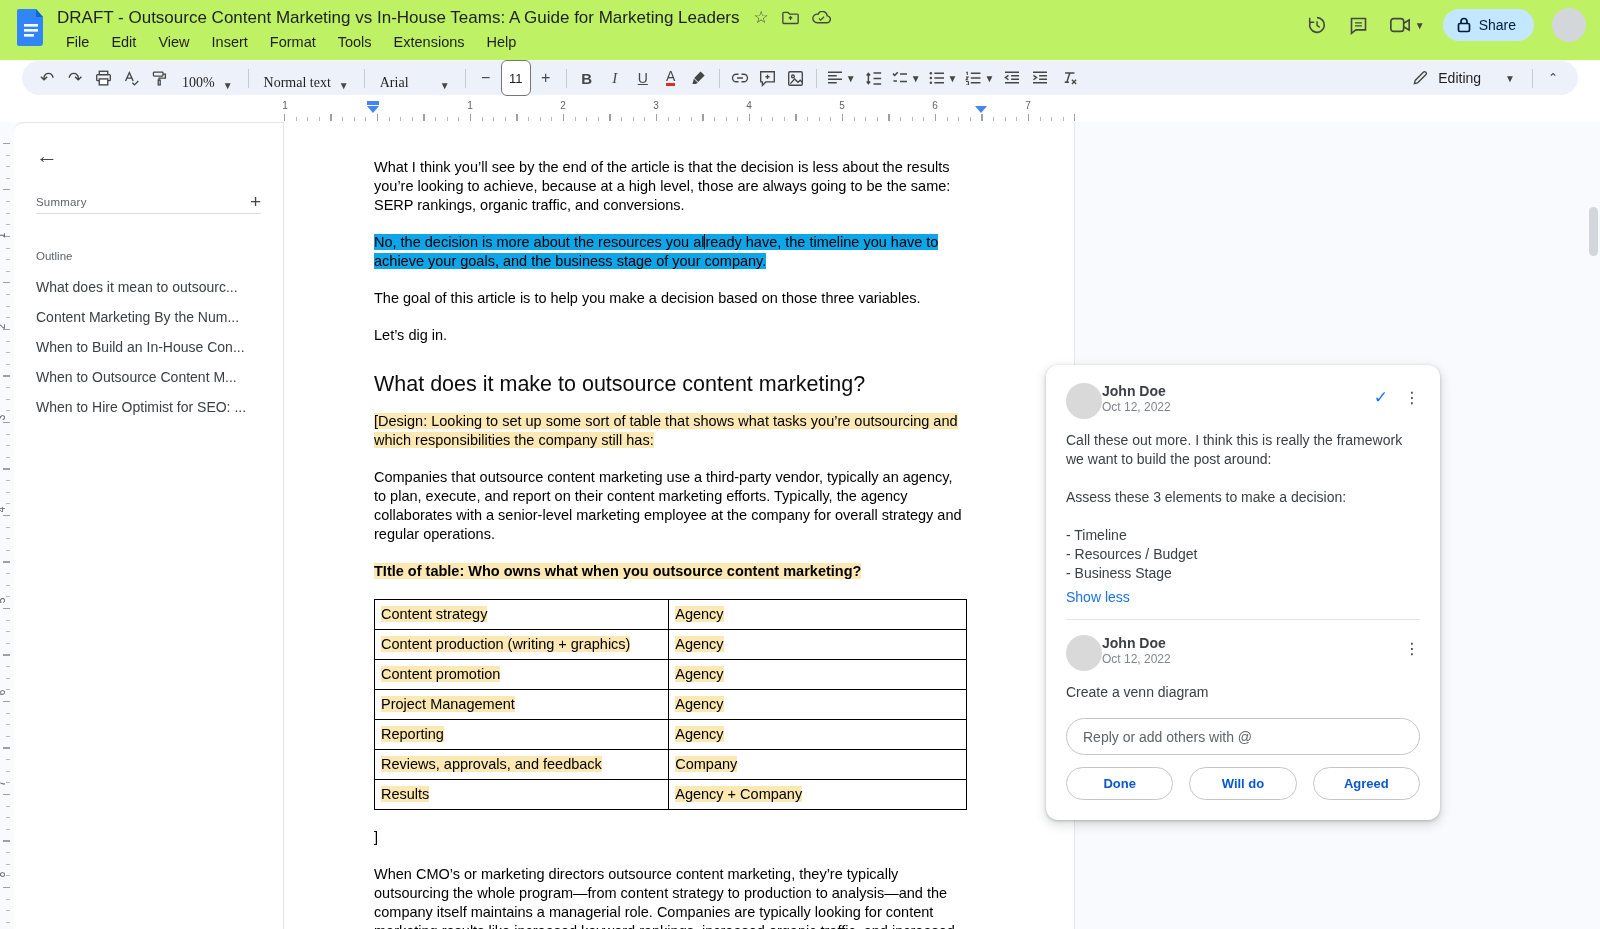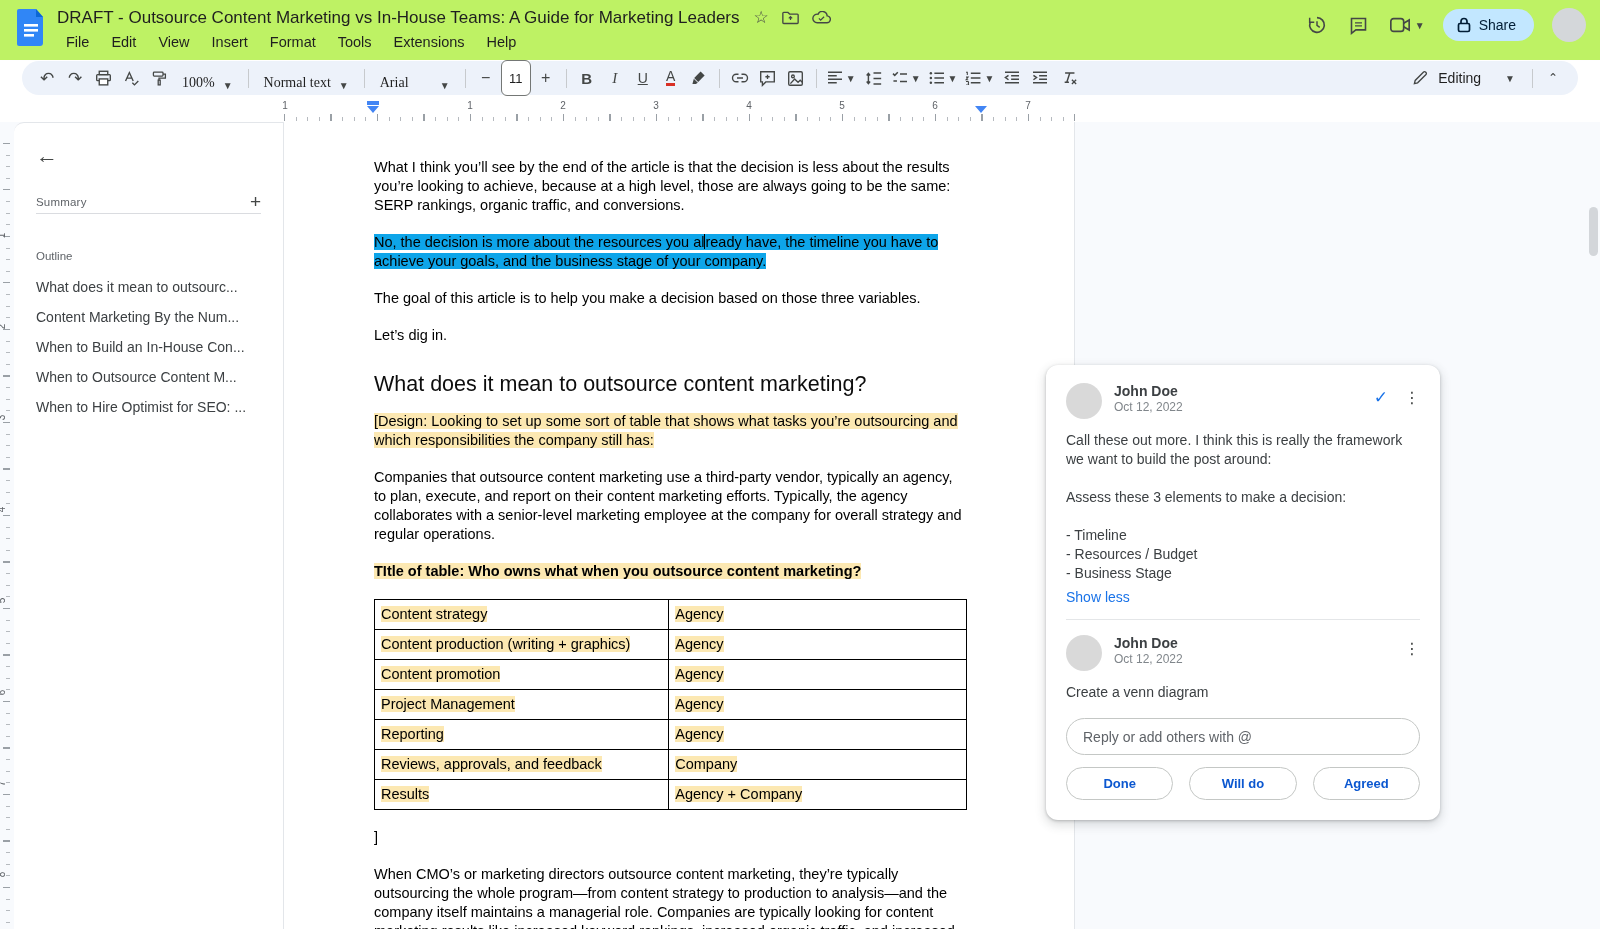--- a/index.html
+++ b/index.html
@@ -93,21 +93,21 @@
   .bold { font-weight:bold; }
   .doc-table { border-collapse:collapse; width:100%; margin:0 0 18px 0; }
   .doc-table td { border:1px solid #000; height:30px; padding:0 6px; font-size:14.5px; vertical-align:middle; }
   .doc-table td:first-child { width:49.7%; }
   .close-bracket { margin-bottom:18px; }
 
   
   .comment-card { position:absolute; left:1046px; top:243px; width:394px; background:#fff; border-radius:12px;
                   box-shadow:0 1px 3px rgba(60,64,67,.3), 0 4px 10px 2px rgba(60,64,67,.15);
                   padding:18px 20px 20px 20px; }
-  .cmt-head { display:flex; align-items:flex-start; gap:12px; }
+  .cmt-head { display:flex; align-items:flex-start; }
   .cmt-avatar { width:36px; height:36px; border-radius:50%; background:#d9d9d9; flex:none; }
   .cmt-meta { flex:1; }
   .cmt-author { font-size:14px; font-weight:bold; color:#3c4043; }
   .cmt-date { font-size:12px; color:#80868b; margin-top:1px; }
   .cmt-actions { display:flex; align-items:center; gap:16px; padding-top:4px; }
   .cmt-check { color:#1a73e8; font-size:17px; font-weight:bold; }
   .cmt-dots { color:#444746; font-size:16px; letter-spacing:0; }
   .cmt-body { font-size:14px; line-height:19px; color:#3c4043; margin-top:12px; white-space:pre-line; }
   .show-less { font-size:14px; color:#1a73e8; margin-top:6px; display:inline-block; }
   .cmt-divider { height:1px; background:#e4e6e8; margin:13px 0 15px 0; }
@@ -360,21 +360,21 @@
     <div class="outline-item">When to Build an In-House Con...</div>
     <div class="outline-item">When to Outsource Content M...</div>
     <div class="outline-item">When to Hire Optimist for SEO: ...</div>
   </div>
 
   <div class="page">
     <p>What I think you’ll see by the end of the article is that the decision is less about the results you’re looking to achieve, because at a high level, those are always going to be the same: SERP rankings, organic traffic, and conversions.</p>
     <p><span class="hl-orange"><span>No, the decision is more about the resources you al</span><span class="cursor-caret"></span><span>ready have, the timeline you have to achieve your goals, and the business stage of your company.</span></span></p>
     <p>The goal of this article is to help you make a decision based on those three variables.</p>
     <p>Let’s dig in.</p>
-    <div class="doc-h2">What does it mean to outsource content marketing?</div>
+    <div class="doc-h2">What does it make to outsource content marketing?</div>
     <p><span class="hl-cream">[Design: Looking to set up some sort of table that shows what tasks you’re outsourcing and which responsibilities the company still has:</span></p>
     <p>Companies that outsource content marketing use a third-party vendor, typically an agency, to plan, execute, and report on their content marketing efforts. Typically, the agency collaborates with a senior-level marketing employee at the company for overall strategy and regular operations.</p>
     <p><span class="hl-cream bold">TItle of table: Who owns what when you outsource content marketing?</span></p>
     <table class="doc-table">
       <tbody>
           <tr>
         <td><span class="hl-cream">Content strategy</span></td>
         <td><span class="hl-cream">Agency</span></td>
       </tr>
       <tr>

